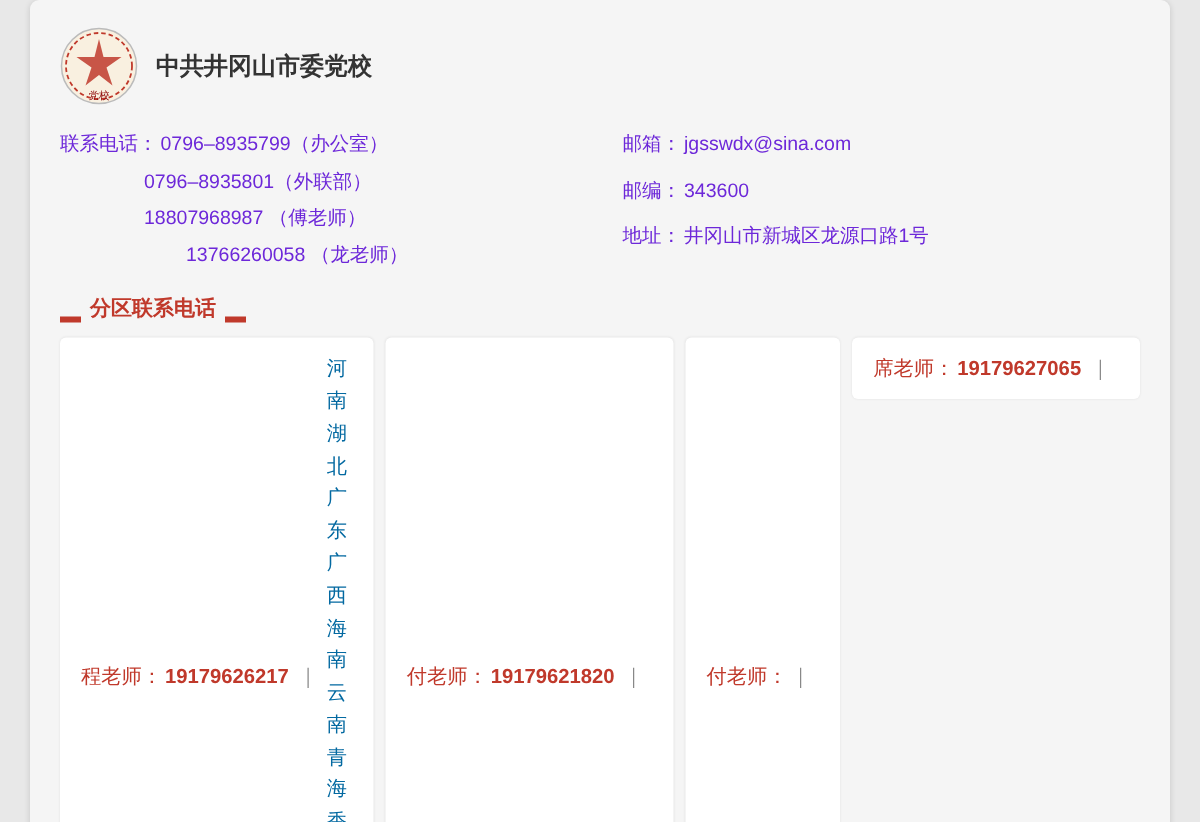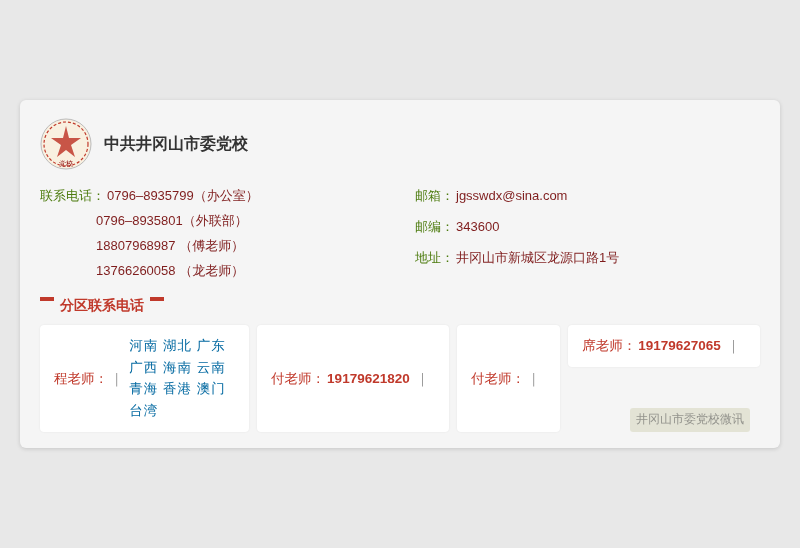--- a/index.html
+++ b/index.html
@@ -48,30 +48,30 @@
       padding-top: 0px;
     }
     .info-row {
       font-size: 13px;
       color: #444;
       line-height: 1.9;
       display: flex;
       align-items: baseline;
     }
     .info-label {
-      color: #4d7c0f;
+      color: #6d28d9;
       white-space: nowrap;
       margin-right: 2px;
     }
     .info-value {
-      color: #7f1d1d;
+      color: #6d28d9;
     }
     .section-divider {
       display: flex;
-      align-items: flex-start;
+      align-items: flex-end;
       margin: 8px 0 10px 0;
     }
     .divider-bar-left {
       width: 14px;
       height: 4px;
       background: #c0392b;
       margin-right: 6px;
     }
     .divider-bar-right {
       width: 14px;
@@ -159,21 +159,21 @@
         <span class="info-label">联系电话：</span>
         <span class="info-value">0796–8935799（办公室）</span>
       </div>
       <div class="info-row">
         <span class="info-value" style="margin-left:56px;">0796–8935801（外联部）</span>
       </div>
       <div class="info-row">
         <span class="info-value" style="margin-left:56px;">18807968987 （傅老师）</span>
       </div>
       <div class="info-row">
-        <span class="info-value" style="margin-left:56px;">13766260058 （龙老师）</span>
+        <span class="info-value" style="margin-left:84px;">13766260058 （龙老师）</span>
       </div>
     </div>
     <div class="info-right">
       <div class="info-row">
         <span class="info-label">邮箱：</span>
         <span class="info-value">jgsswdx@sina.com</span>
       </div>
       <div class="info-row" style="margin-top:6px;">
         <span class="info-label">邮编：</span>
         <span class="info-value">343600</span>
@@ -187,20 +187,21 @@
 
   <div class="section-divider">
     <div class="divider-bar-left"></div>
     <span class="section-title">分区联系电话</span>
     <div class="divider-bar-right"></div>
   </div>
 
   <div class="contact-list">
     <div class="contact-row">
       <span class="contact-name">程老师：</span>
+      <span class="contact-phone">19179626217</span>
       <span class="contact-separator">｜</span>
       <span class="contact-regions">河南  湖北  广东  广西  海南  云南  青海  香港  澳门  台湾</span>
     </div>
     <div class="contact-row">
       <span class="contact-name">付老师：</span>
       <span class="contact-phone">19179621820</span>
       <span class="contact-separator">｜</span>
     </div>
     <div class="contact-row">
       <span class="contact-name">付老师：</span>

